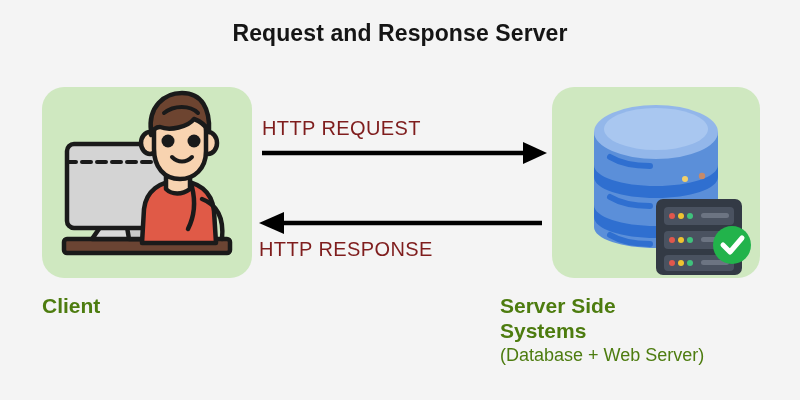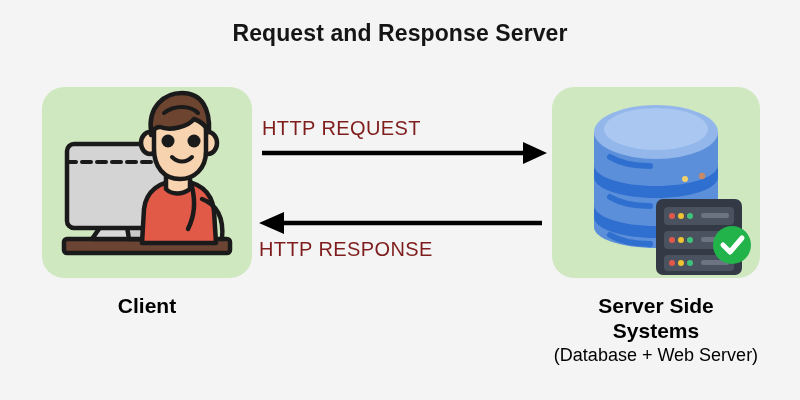--- a/index.html
+++ b/index.html
@@ -56,22 +56,22 @@
   }
   #request-label { left: 262px; top: 117px; width: 282px; }
   #response-label { left: 259px; top: 238px; width: 282px; }
 
   .arrow-svg { position: absolute; }
   #request-arrow { left: 255px; top: 138px; width: 296px; height: 30px; }
   #response-arrow { left: 252px; top: 208px; width: 296px; height: 30px; }
 
   .caption {
     position: absolute;
-    text-align: center;
-    color: #000000;
+    text-align: left;
+    color: #4d7c0f;
   }
   .caption .main {
     font-size: 21px;
     font-weight: bold;
     line-height: 25px;
     display: block;
   }
   .caption .sub {
     font-size: 18px;
     font-weight: normal;

